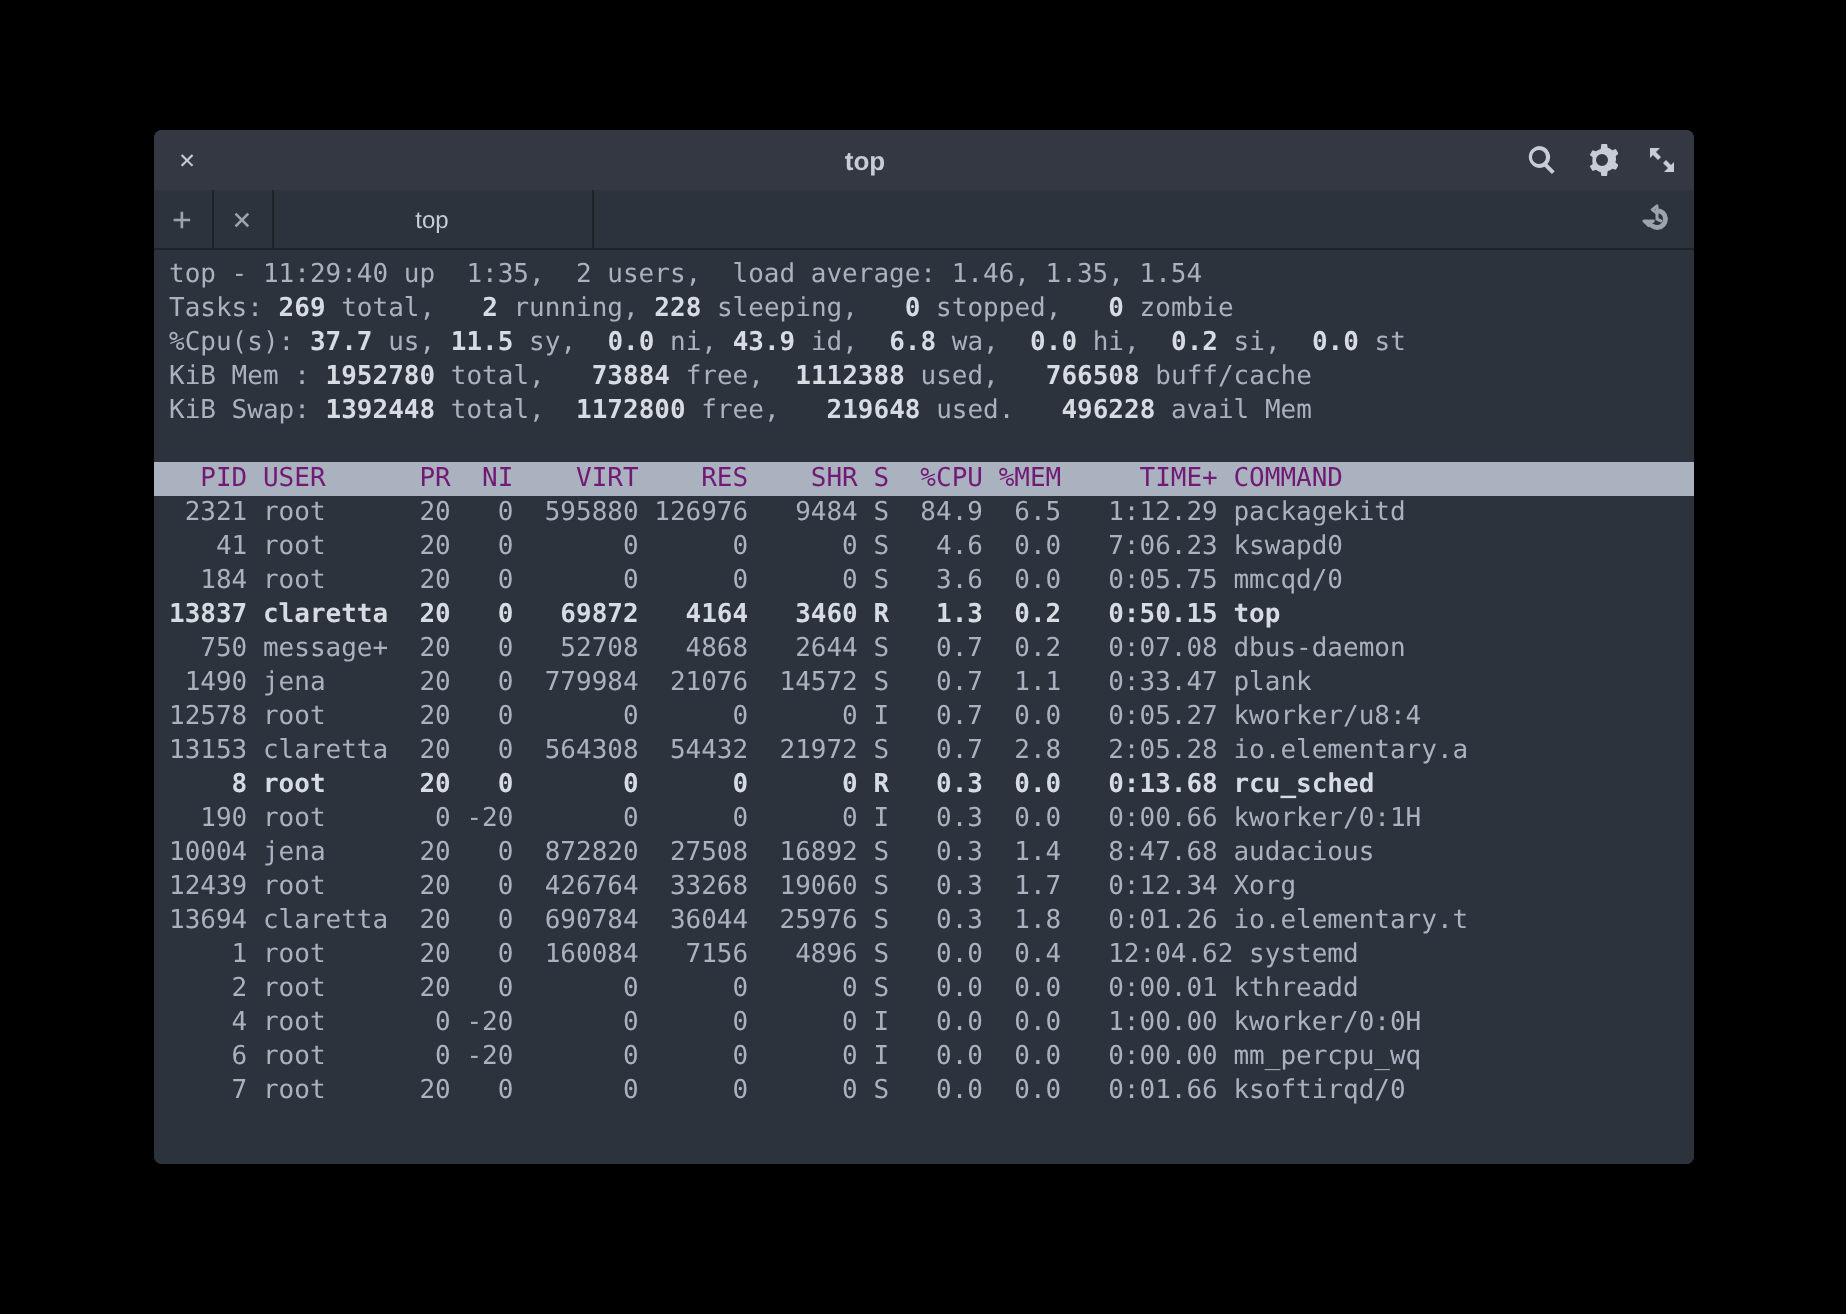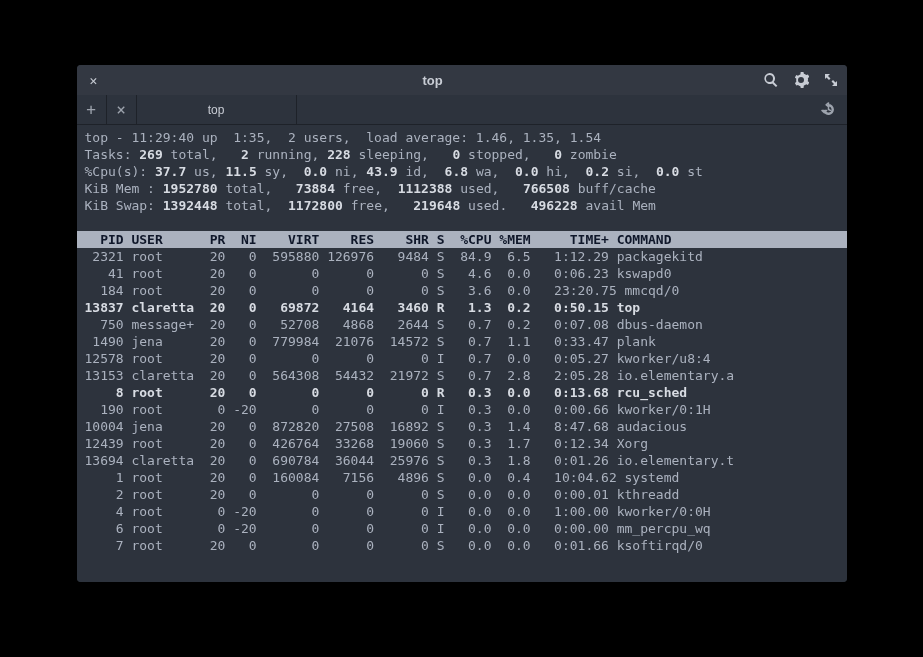--- a/index.html
+++ b/index.html
@@ -71,22 +71,22 @@
   background: #2d333d;
   color: #abb2bf;
   padding: 4px 8px 28px 8px;
   line-height: 17px;
   white-space: pre;
   font-size: 13px;
 }
 .bold { font-weight: bold; color: #d7dbe2; }
 .header-row {
   background: #abb2bf;
-  color: #0f172a;
-  font-weight: bold;
+  color: #701a75;
+  font-weight: normal;
   display: block;
   margin: 0 -8px;
   padding: 0 8px;
 }
 </style>
 </head>
 <body>
 
 <div class="window">
 
@@ -133,31 +133,31 @@
     </div>
   </div>
 
   <div class="terminal"><span>top - 11:29:40 up  1:35,  2 users,  load average: 1.46, 1.35, 1.54</span>
 <span>Tasks: </span><span class="bold">269</span><span> total,   </span><span class="bold">2</span><span> running, </span><span class="bold">228</span><span> sleeping,   </span><span class="bold">0</span><span> stopped,   </span><span class="bold">0</span><span> zombie</span>
 <span>%Cpu(s): </span><span class="bold">37.7</span><span> us, </span><span class="bold">11.5</span><span> sy,  </span><span class="bold">0.0</span><span> ni, </span><span class="bold">43.9</span><span> id,  </span><span class="bold">6.8</span><span> wa,  </span><span class="bold">0.0</span><span> hi,  </span><span class="bold">0.2</span><span> si,  </span><span class="bold">0.0</span><span> st</span>
 <span>KiB Mem : </span><span class="bold">1952780</span><span> total,   </span><span class="bold">73884</span><span> free,  </span><span class="bold">1112388</span><span> used,   </span><span class="bold">766508</span><span> buff/cache</span>
 <span>KiB Swap: </span><span class="bold">1392448</span><span> total,  </span><span class="bold">1172800</span><span> free,   </span><span class="bold">219648</span><span> used.   </span><span class="bold">496228</span><span> avail Mem</span>
 
 <span class="header-row">  PID USER      PR  NI    VIRT    RES    SHR S  %CPU %MEM     TIME+ COMMAND                       </span><span id="process-list"><span> 2321 root      20   0  595880 126976   9484 S  84.9  6.5   1:12.29 packagekitd</span>
-<span>   41 root      20   0       0      0      0 S   4.6  0.0   0:06.23 kswapd0</span>
-<span>  184 root      20   0       0      0      0 S   3.6  0.0   23:20.75 mmcqd/0</span>
+<span>   41 root      20   0       0      0      0 S   4.6  0.0   7:06.23 kswapd0</span>
+<span>  184 root      20   0       0      0      0 S   3.6  0.0   0:05.75 mmcqd/0</span>
 <span class="bold">13837 claretta  20   0   69872   4164   3460 R   1.3  0.2   0:50.15 top</span>
 <span>  750 message+  20   0   52708   4868   2644 S   0.7  0.2   0:07.08 dbus-daemon</span>
 <span> 1490 jena      20   0  779984  21076  14572 S   0.7  1.1   0:33.47 plank</span>
 <span>12578 root      20   0       0      0      0 I   0.7  0.0   0:05.27 kworker/u8:4</span>
 <span>13153 claretta  20   0  564308  54432  21972 S   0.7  2.8   2:05.28 io.elementary.a</span>
 <span class="bold">    8 root      20   0       0      0      0 R   0.3  0.0   0:13.68 rcu_sched</span>
 <span>  190 root       0 -20       0      0      0 I   0.3  0.0   0:00.66 kworker/0:1H</span>
 <span>10004 jena      20   0  872820  27508  16892 S   0.3  1.4   8:47.68 audacious</span>
 <span>12439 root      20   0  426764  33268  19060 S   0.3  1.7   0:12.34 Xorg</span>
 <span>13694 claretta  20   0  690784  36044  25976 S   0.3  1.8   0:01.26 io.elementary.t</span>
-<span>    1 root      20   0  160084   7156   4896 S   0.0  0.4   10:04.62 systemd</span>
+<span>    1 root      20   0  160084   7156   4896 S   0.0  0.4   12:04.62 systemd</span>
 <span>    2 root      20   0       0      0      0 S   0.0  0.0   0:00.01 kthreadd</span>
 <span>    4 root       0 -20       0      0      0 I   0.0  0.0   1:00.00 kworker/0:0H</span>
 <span>    6 root       0 -20       0      0      0 I   0.0  0.0   0:00.00 mm_percpu_wq</span>
 <span>    7 root      20   0       0      0      0 S   0.0  0.0   0:01.66 ksoftirqd/0</span></span></div>
 
 </div>
 
 </body></html>

